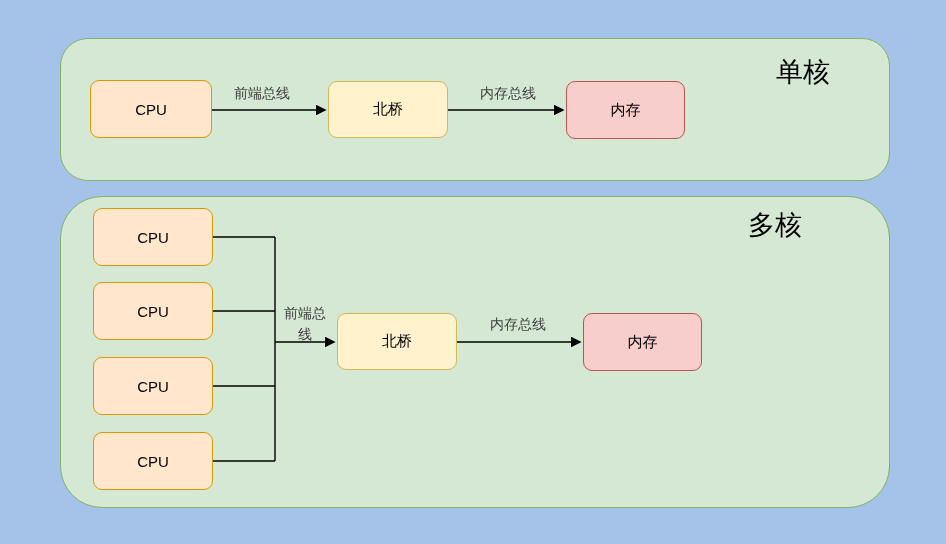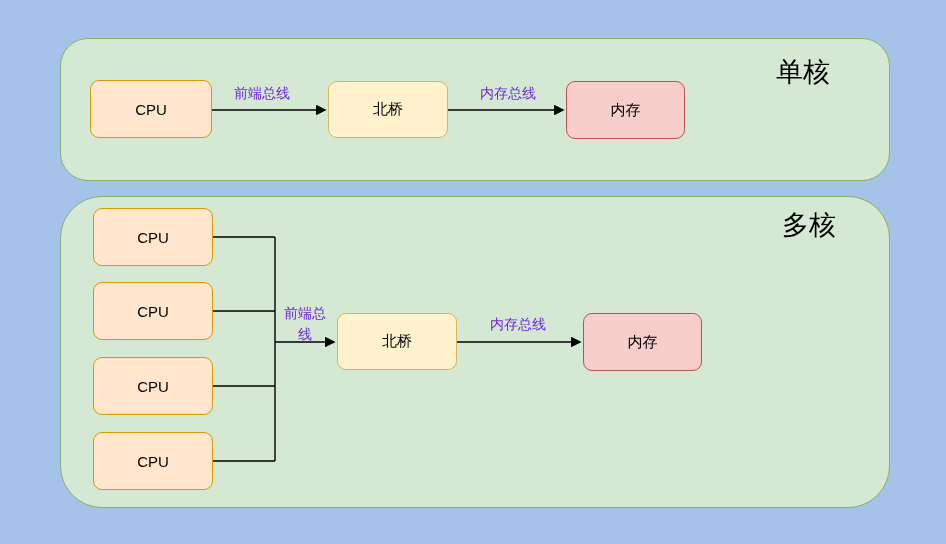--- a/index.html
+++ b/index.html
@@ -52,21 +52,21 @@
     display: flex;
     align-items: center;
     justify-content: center;
     font-size: 15px;
     color: #000;
     text-align: center;
   }
   .edge-label {
     position: absolute;
     font-size: 14px;
-    color: #6d28d9;
+    color: #404040;
     text-align: center;
     line-height: 21px;
   }
 </style>
 </head>
 <body>
 
 <div class="canvas" style="background: rgb(165, 194, 233);">
 
   <section class="group-container single" style="background: rgb(213, 232, 212); border-color: rgb(130, 179, 102);"></section>
@@ -97,21 +97,21 @@
   <div class="node" style="left: 90px; top: 80px; width: 122px; height: 58px; background: rgb(255, 230, 204); border-color: rgb(215, 155, 0);">CPU</div>
 
   <div class="edge-label" style="left:220px; top:83px; width:84px;">前端总线</div>
 
   <div class="node" style="left: 328px; top: 81px; width: 120px; height: 57px; background: rgb(255, 242, 204); border-color: rgb(214, 182, 86);">北桥</div>
 
   <div class="edge-label" style="left:466px; top:83px; width:84px;">内存总线</div>
 
   <div class="node" style="left: 566px; top: 81px; width: 119px; height: 58px; background: rgb(248, 206, 204); border-color: rgb(184, 84, 80);">内存</div>
 
-  <div class="group-title" style="left:782px; top:207px;">多核</div>
+  <div class="group-title" style="left:748px; top:207px;">多核</div>
 
   <div class="node" style="left: 93px; top: 208px; width: 120px; height: 58px; background: rgb(255, 230, 204); border-color: rgb(215, 155, 0);">CPU</div>
 
   <div class="node" style="left: 93px; top: 282px; width: 120px; height: 58px; background: rgb(255, 230, 204); border-color: rgb(215, 155, 0);">CPU</div>
 
   <div class="node" style="left: 93px; top: 357px; width: 120px; height: 58px; background: rgb(255, 230, 204); border-color: rgb(215, 155, 0);">CPU</div>
 
   <div class="node" style="left: 93px; top: 432px; width: 120px; height: 58px; background: rgb(255, 230, 204); border-color: rgb(215, 155, 0);">CPU</div>
 
   <div class="edge-label" style="left:279px; top:303px; width:52px;">前端总线</div>

